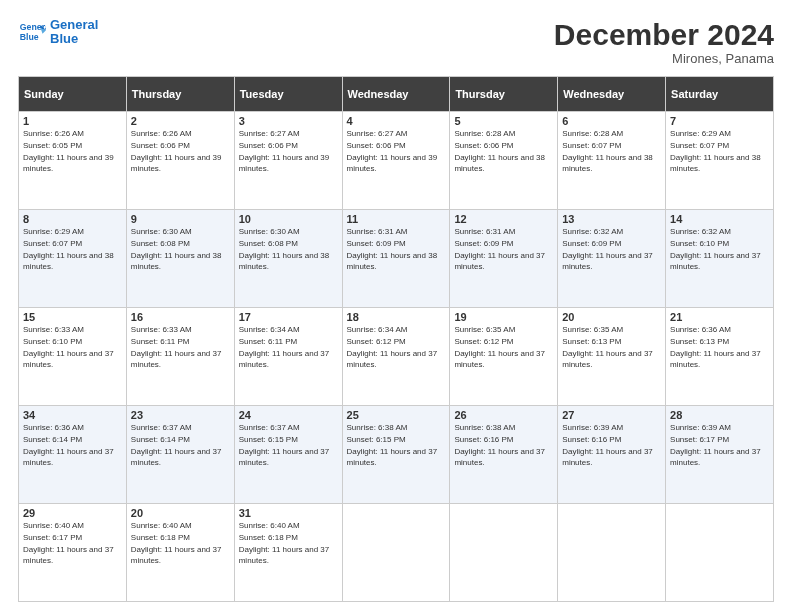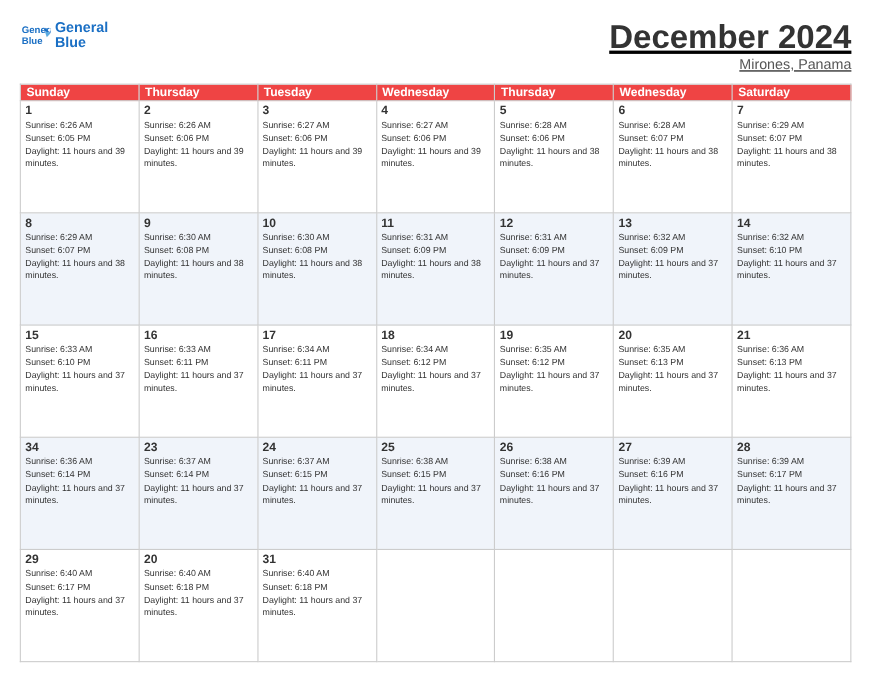--- a/index.html
+++ b/index.html
@@ -27,45 +27,44 @@
       display: flex;
       align-items: center;
       gap: 4px;
     }
     .logo-icon {
       width: 28px;
       height: 28px;
     }
     .title-block {
       text-align: right;
-      text-decoration: underline;
     }
     .month-title {
       font-size: 30px;
       font-weight: bold;
       color: #333;
       line-height: 1.1;
     }
     .location {
       font-size: 13px;
       color: #555;
       text-align: right;
     }
     .calendar-table {
       width: 100%;
       border-collapse: collapse;
       flex: 1;
     }
     .calendar-table th {
-      background-color: #ef4444;
+      background-color: #404040;
       color: #fff;
       font-size: 11px;
       font-weight: bold;
       text-align: left;
-      padding: 1px 5px;
+      padding: 11px 5px;
       border: 1px solid #ccc;
     }
     .calendar-table td {
       vertical-align: top;
       border: 1px solid #ccc;
       padding: 3px 4px;
       font-size: 8.5px;
       color: #333;
       width: 14.28%;
       background: #fff;

